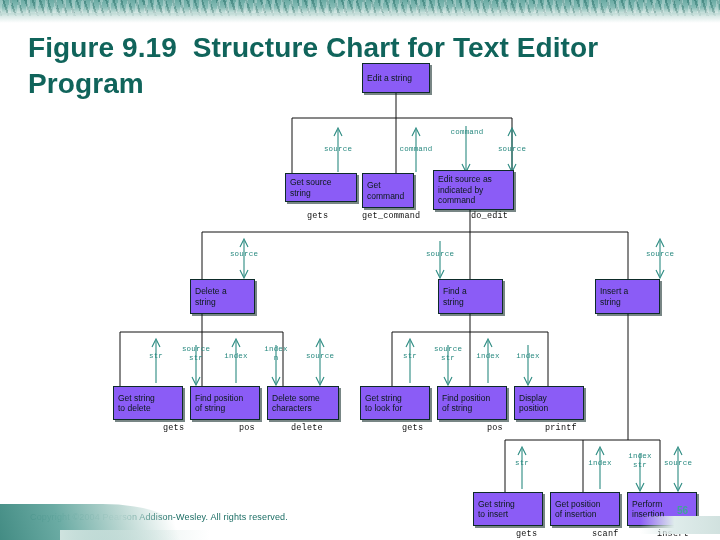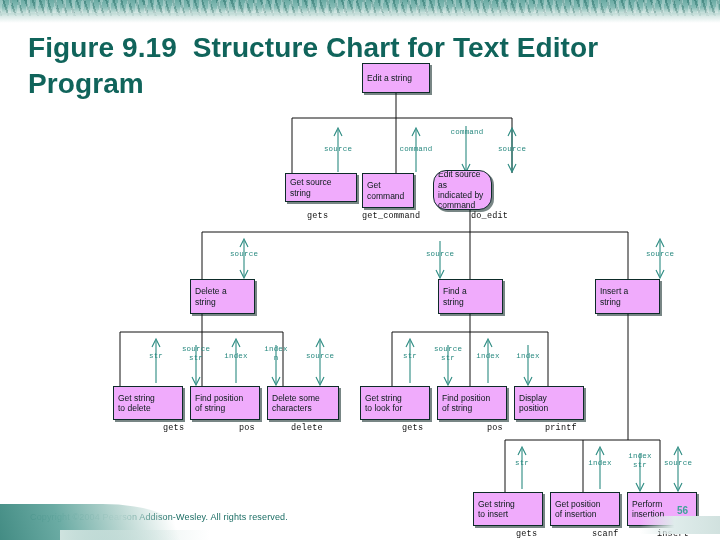--- a/index.html
+++ b/index.html
@@ -57,21 +57,21 @@
   }
   .pagenum{
     position:absolute;left:648px;top:505px;
     font-size:10px;color:#3fa39a;font-weight:700;padding-left:29px;
   }
 
   
   .chart{position:absolute;left:0;top:0;width:720px;height:540px;}
   .node{
     position:absolute;
-    background:#f0abfc;
+    background:#8b5cf6;
     border:1px solid #0d2b28;
     box-shadow:2px 2px 0 rgba(10,35,32,.55);
     color:#0a1a18;
     font-size:8.5px;
     line-height:1.22;
     padding:3px 4px;
     box-sizing:border-box;
     display:flex;align-items:center;
     text-align:left;
     white-space:pre-line;
@@ -203,21 +203,21 @@
     <div class="node" style="left:362px;top:63px;width:68px;height:30px;">Edit a string</div>
 
     <div class="node" style="left:285px;top:173px;width:72px;height:29px;">Get source
 string</div>
     <div class="fn" style="left:307px;top:211px;">gets</div>
 
     <div class="node" style="left:362px;top:173px;width:52px;height:35px;">Get
 command</div>
     <div class="fn" style="left:362px;top:211px;">get_command</div>
 
-    <div class="node" style="left:433px;top:170px;width:59px;height:40px;border-radius:13px;">Edit source as
+    <div class="node" style="left:433px;top:170px;width:81px;height:40px;">Edit source as
 indicated by
 command</div>
     <div class="fn" style="left:471px;top:211px;">do_edit</div>
 
     <div class="node" style="left:190px;top:279px;width:65px;height:35px;">Delete a
 string</div>
 
     <div class="node" style="left:438px;top:279px;width:65px;height:35px;">Find a
 string</div>
 

